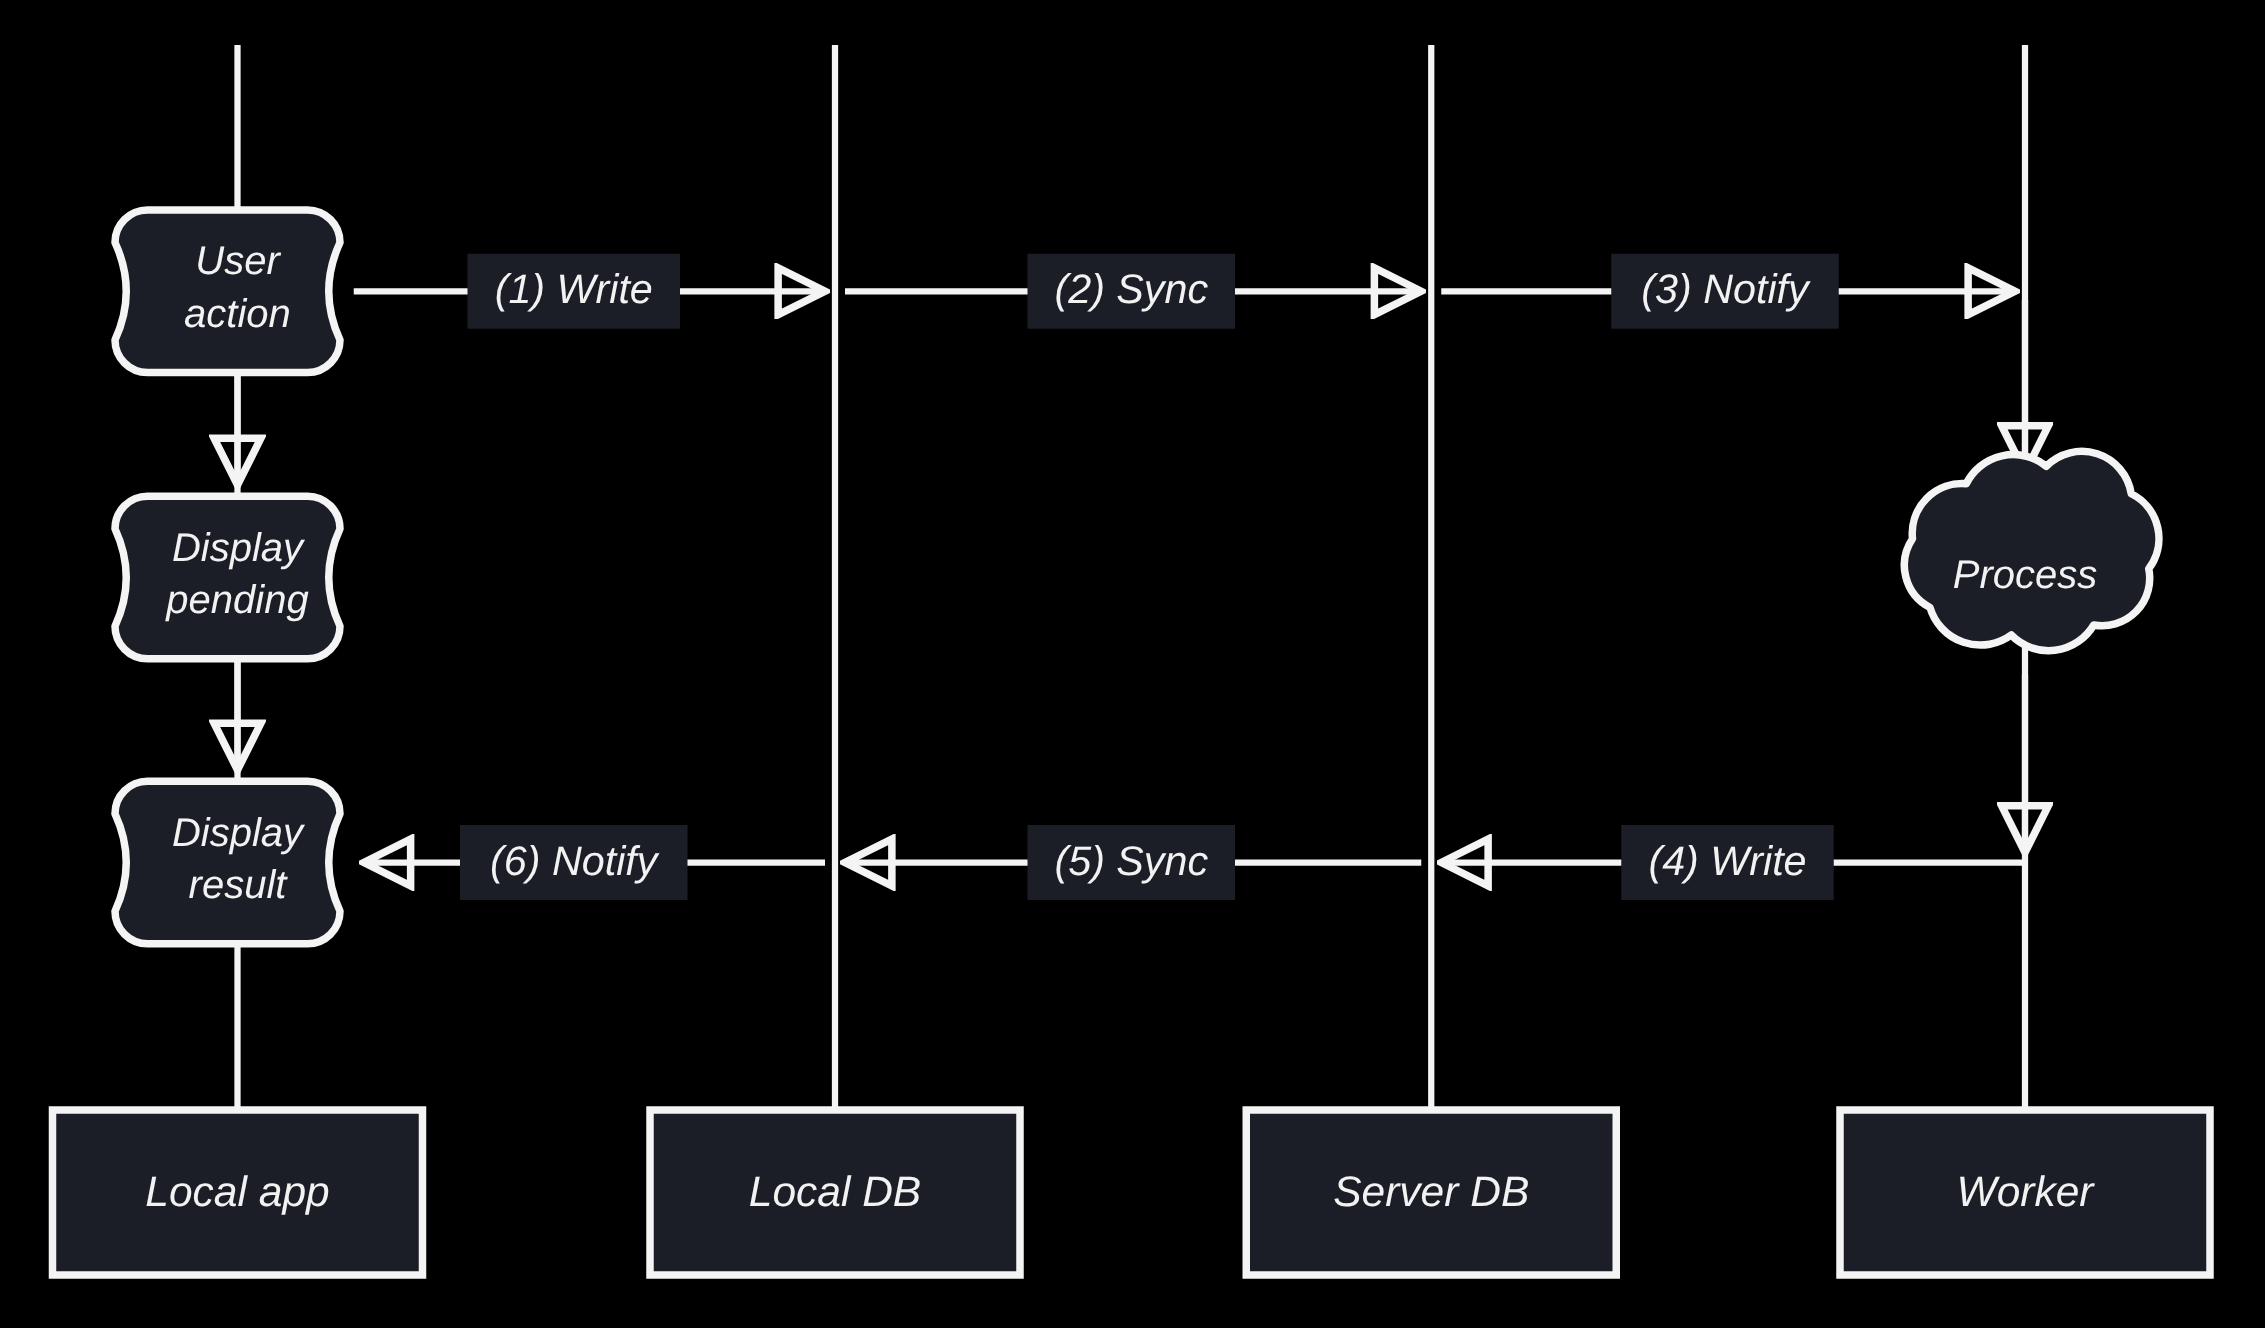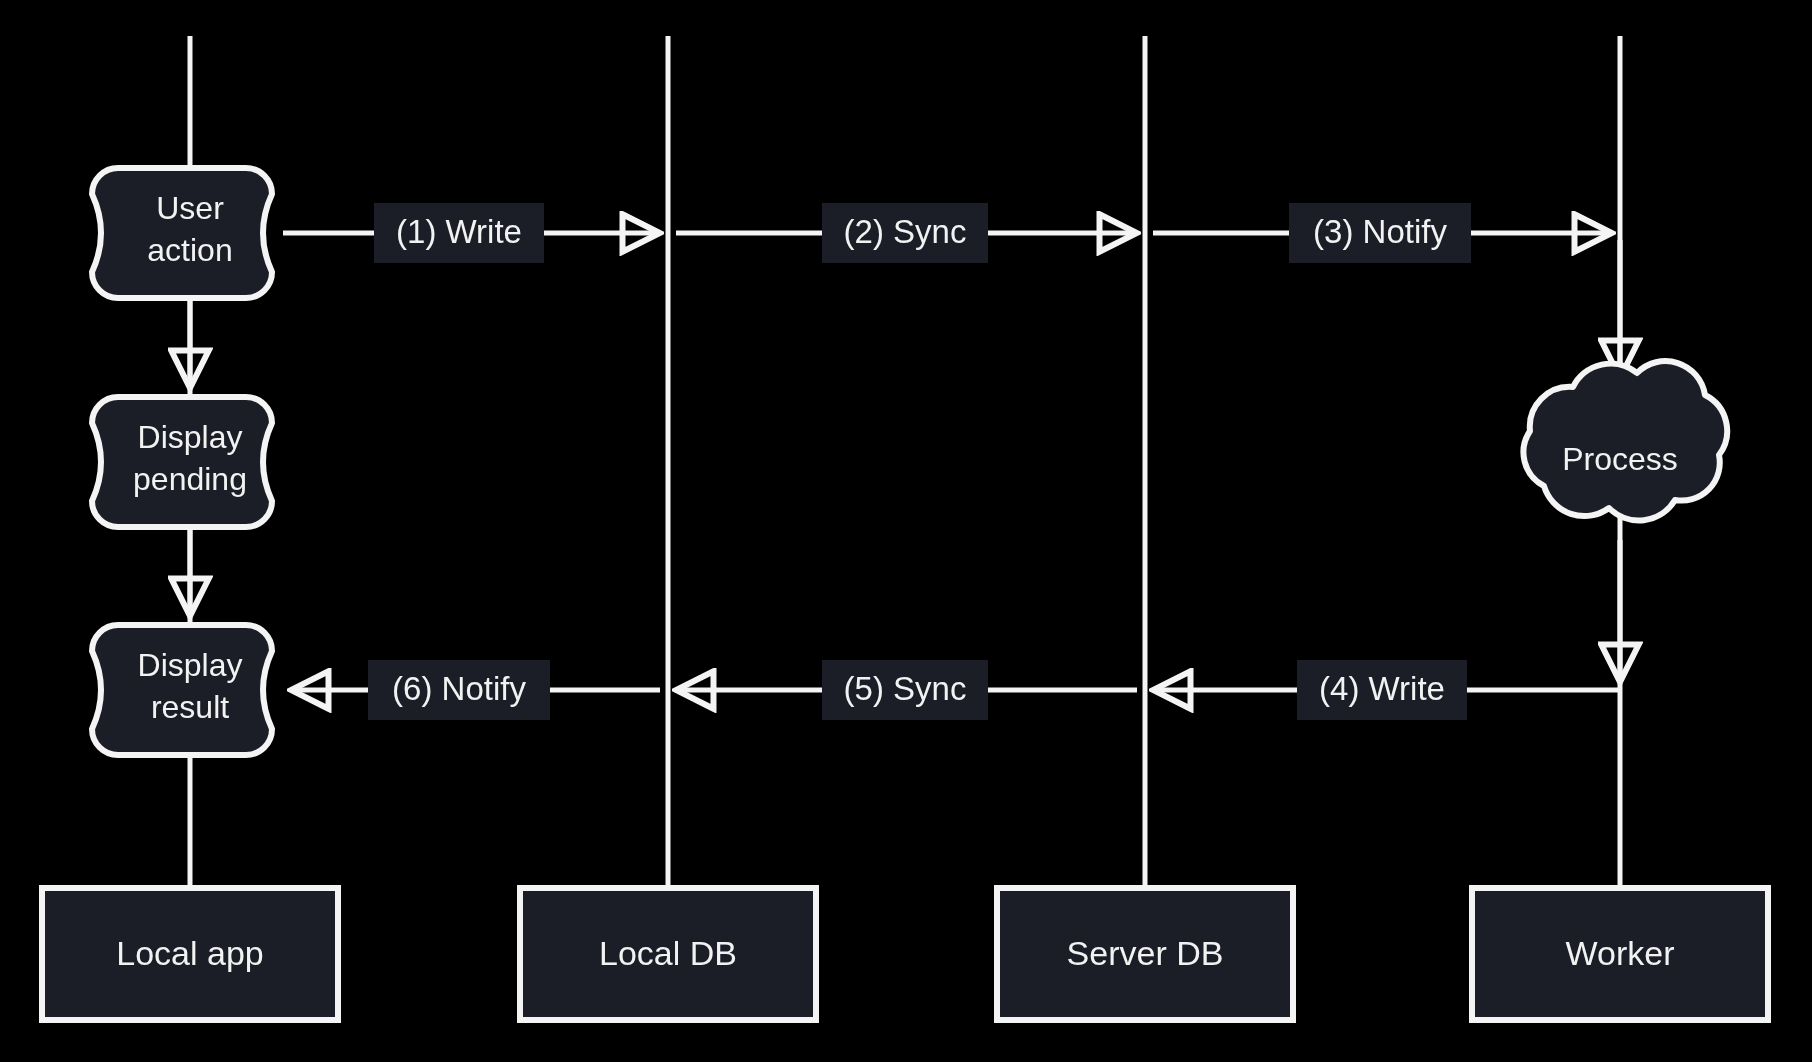--- a/index.html
+++ b/index.html
@@ -1,18 +1,18 @@
 <!DOCTYPE html>
 <html><head>
 <meta charset="utf-8">
 <style>
   html,body{margin:0;padding:0;background:#000;}
   body{width:1812px;height:1062px;overflow:hidden;
        font-family:"Liberation Sans","DejaVu Sans",sans-serif;}
-  #stage{position:relative;width:1764px;height:1062px;background:#000;}
+  #stage{position:relative;width:1764px;height:1062px;background:#000;font-style:italic;}
   svg#diagram{position:absolute;inset:0;width:1812px;height:1062px;display:block;}
   .lbl{fill:#f2f2f2;font-family:"Liberation Sans","DejaVu Sans",sans-serif;
        font-size:34px;text-anchor:middle;dominant-baseline:middle;}
   .nodelbl{fill:#f2f2f2;font-family:"Liberation Sans","DejaVu Sans",sans-serif;
        font-size:32px;text-anchor:middle;dominant-baseline:middle;}
   .msglbl{fill:#f2f2f2;font-family:"Liberation Sans","DejaVu Sans",sans-serif;
        font-size:33px;text-anchor:middle;dominant-baseline:middle;}
   .shapefill{fill:#1b1e26;stroke:#f4f4f4;}
   .labelbg{fill:#1b1e26;}
 </style>

